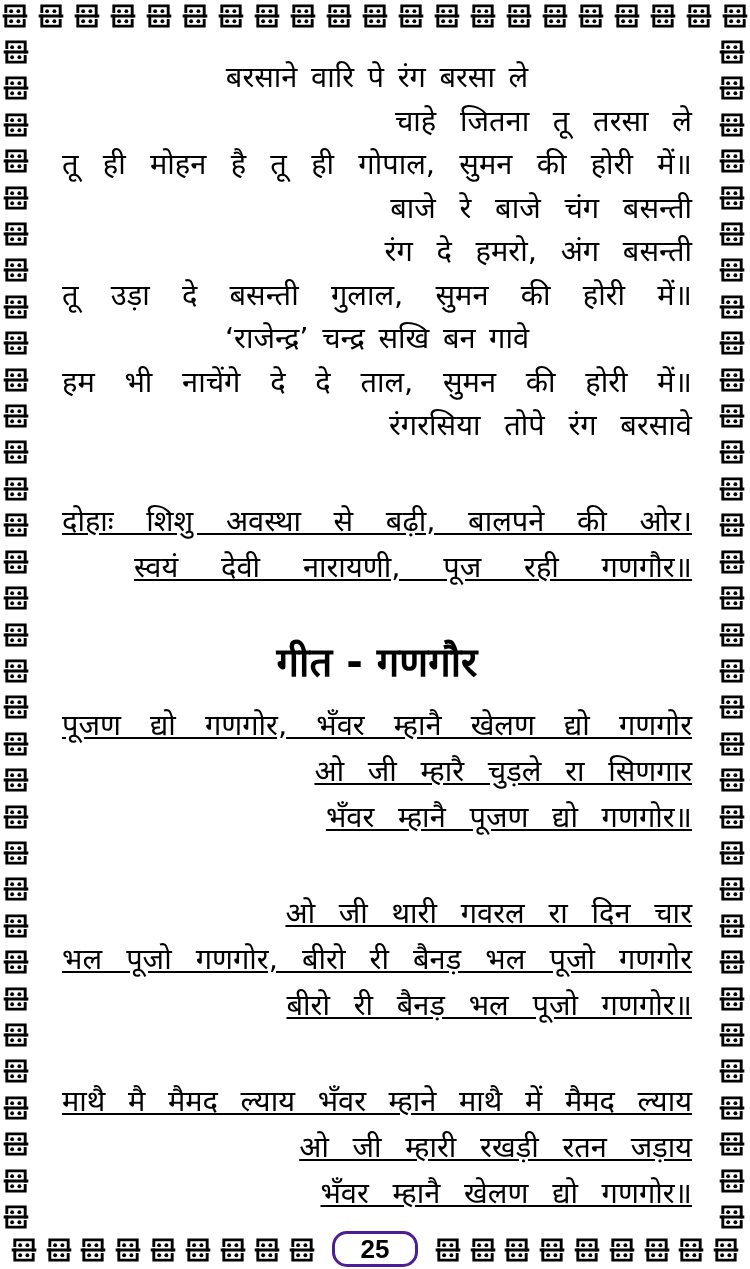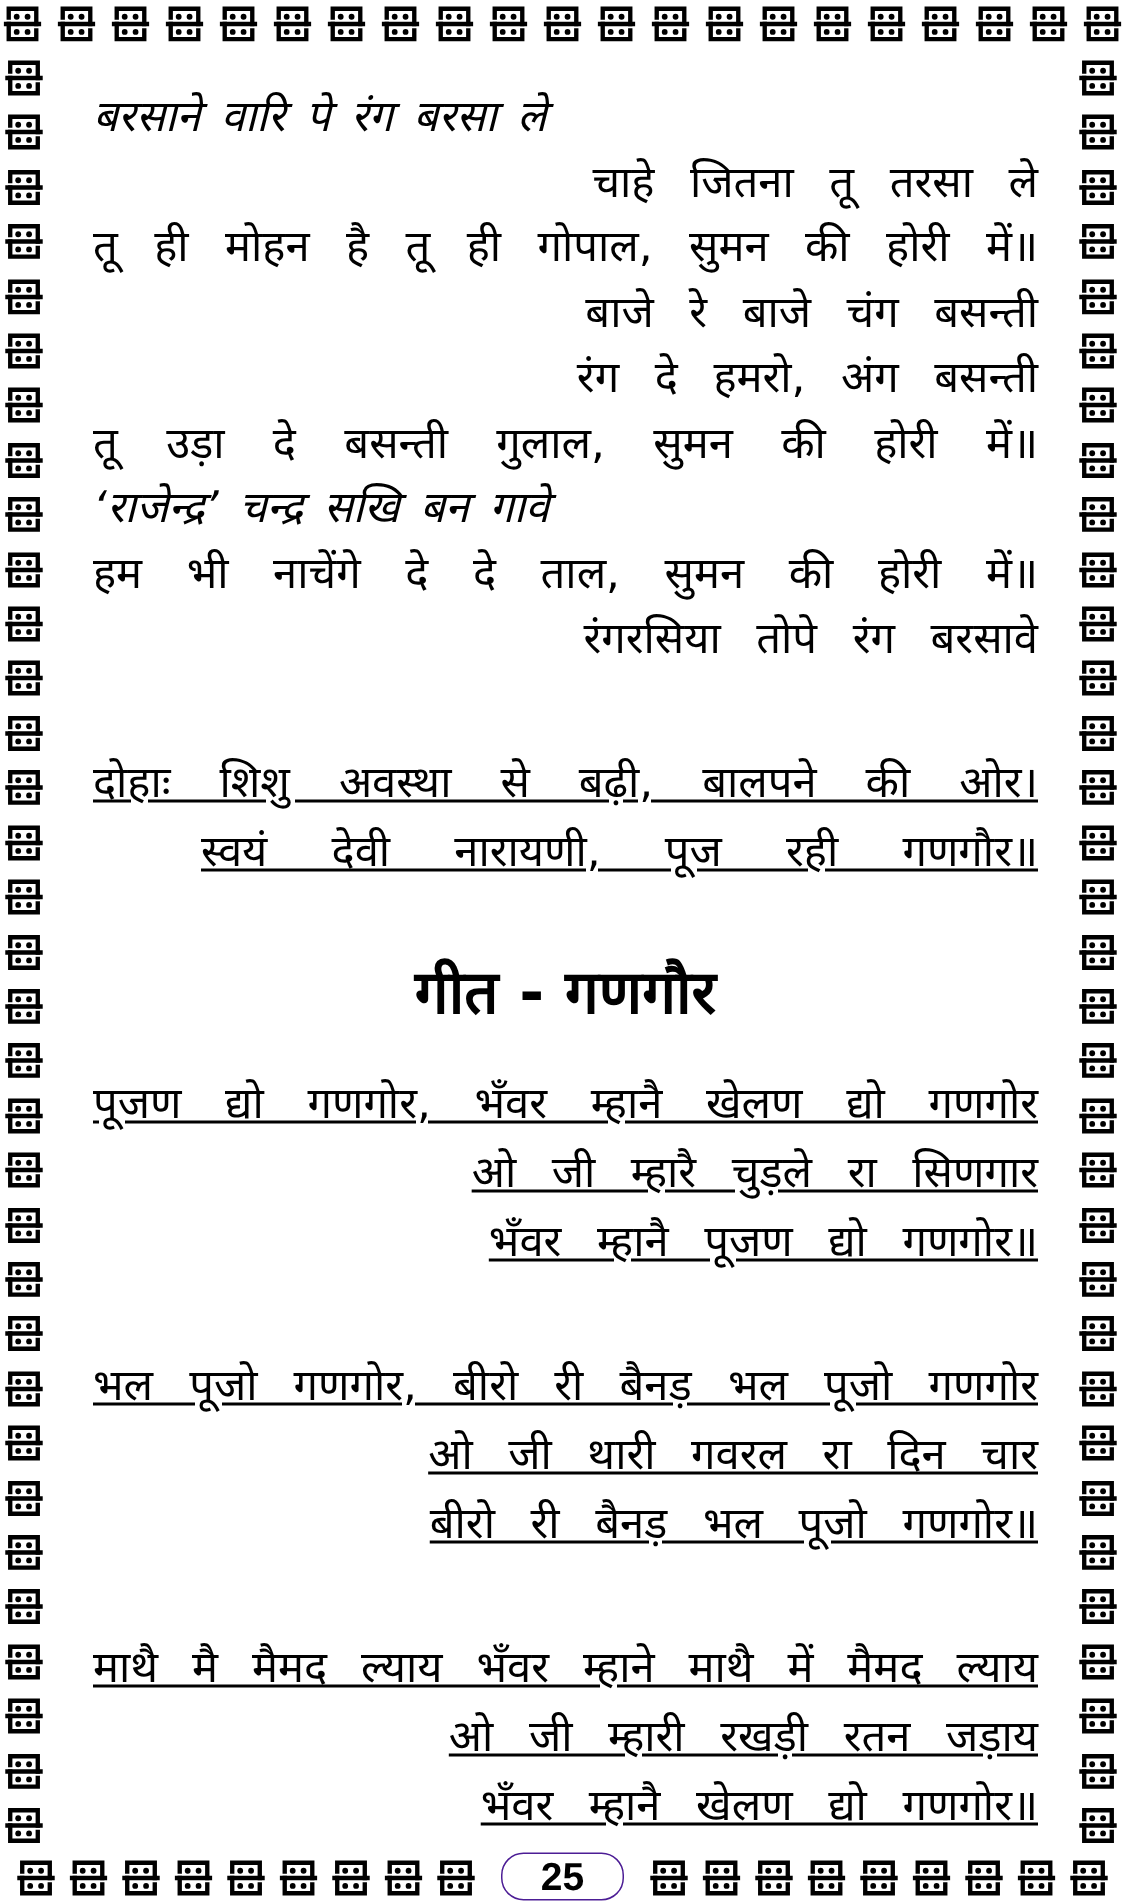--- a/index.html
+++ b/index.html
@@ -11,43 +11,43 @@
   
   .sw{width:26px;height:29px;display:block;flex:0 0 auto;}
   .b-top{position:absolute;top:1px;left:2px;right:2px;display:flex;justify-content:space-between;}
   .b-bottom{position:absolute;bottom:2px;left:2px;right:2px;display:flex;align-items:center;}
   .b-group{flex:1;display:flex;justify-content:space-evenly;align-items:center;}
   .b-left{position:absolute;top:37px;bottom:38px;left:3px;width:26px;display:flex;flex-direction:column;justify-content:space-between;}
   .b-right{position:absolute;top:37px;bottom:38px;right:5px;width:26px;display:flex;flex-direction:column;justify-content:space-between;}
   
   .badge{
     min-width:72px;height:30px;margin:0 8px;padding:0 4px;
-    border:1px solid #4c1d95;border-radius:15px;background:#fff;
+    border:3px solid #4c1d95;border-radius:15px;background:#fff;
     display:flex;align-items:center;justify-content:center;
     font-family:"Liberation Sans","DejaVu Sans",sans-serif;
     font-size:26px;font-weight:bold;line-height:1;
   }
   
   .content{position:absolute;left:62px;right:58px;top:56px;}
   .line{
     font-size:29px;line-height:43.5px;white-space:nowrap;
     font-family:"DejaVu Sans","Liberation Sans",sans-serif;
   }
   .tall .line{line-height:46px;text-decoration:underline;}
   .full{text-align:justify;text-align-last:justify;white-space:normal;}
-  .cn{text-align:left;word-spacing:0.15em;font-style:italic;}
+  .cn{text-align:center;word-spacing:0.15em;}
   .cw{text-align:right;word-spacing:0.5em;}
   .indent{padding-left:72px;}
   .doha{margin-top:50px;}
   .heading{
     margin:46px 0 0 0;text-align:center;
     font-size:40px;font-weight:bold;line-height:52px;
   }
   .stanza{margin-top:50px;}
-  .stanza.first{margin-top:24px;}
+  .stanza.first{margin-top:14px;}
 </style>
 </head>
 <body>
 
 <svg width="0" height="0" style="position:absolute" aria-hidden="true">
   <symbol id="swastika-symbol" viewBox="0 0 26 30">
     <g fill="none" stroke="#000" stroke-width="3" stroke-linecap="square">
       <path d="M3.5 11 V5 H22.5 V15.5"></path>
       <path d="M1.5 15.5 H24.5"></path>
       <path d="M3.5 15.5 V26 H22.5 V20"></path>
@@ -413,22 +413,22 @@
 
   <h1 class="heading">गीत - गणगौर</h1>
 
   <section class="stanza first tall">
     <div class="line full">पूजण द्यो गणगोर, भँवर म्हानै खेलण द्यो गणगोर</div>
     <div class="line cw">ओ जी म्हारै चुड़ले रा सिणगार</div>
     <div class="line cw">भँवर म्हानै पूजण द्यो गणगोर॥</div>
   </section>
 
   <section class="stanza tall">
+    <div class="line cw">ओ जी थारी गवरल रा दिन चार</div>
     <div class="line full">भल पूजो गणगोर, बीरो री बैनड़ भल पूजो गणगोर</div>
-    <div class="line cw">ओ जी थारी गवरल रा दिन चार</div>
     <div class="line cw">बीरो री बैनड़ भल पूजो गणगोर॥</div>
   </section>
 
   <section class="stanza tall">
     <div class="line full">माथै मै मैमद ल्याय भँवर म्हाने माथै में मैमद ल्याय</div>
     <div class="line cw">ओ जी म्हारी रखड़ी रतन जड़ाय</div>
     <div class="line cw">भँवर म्हानै खेलण द्यो गणगोर॥</div>
   </section>
 
 </main>

